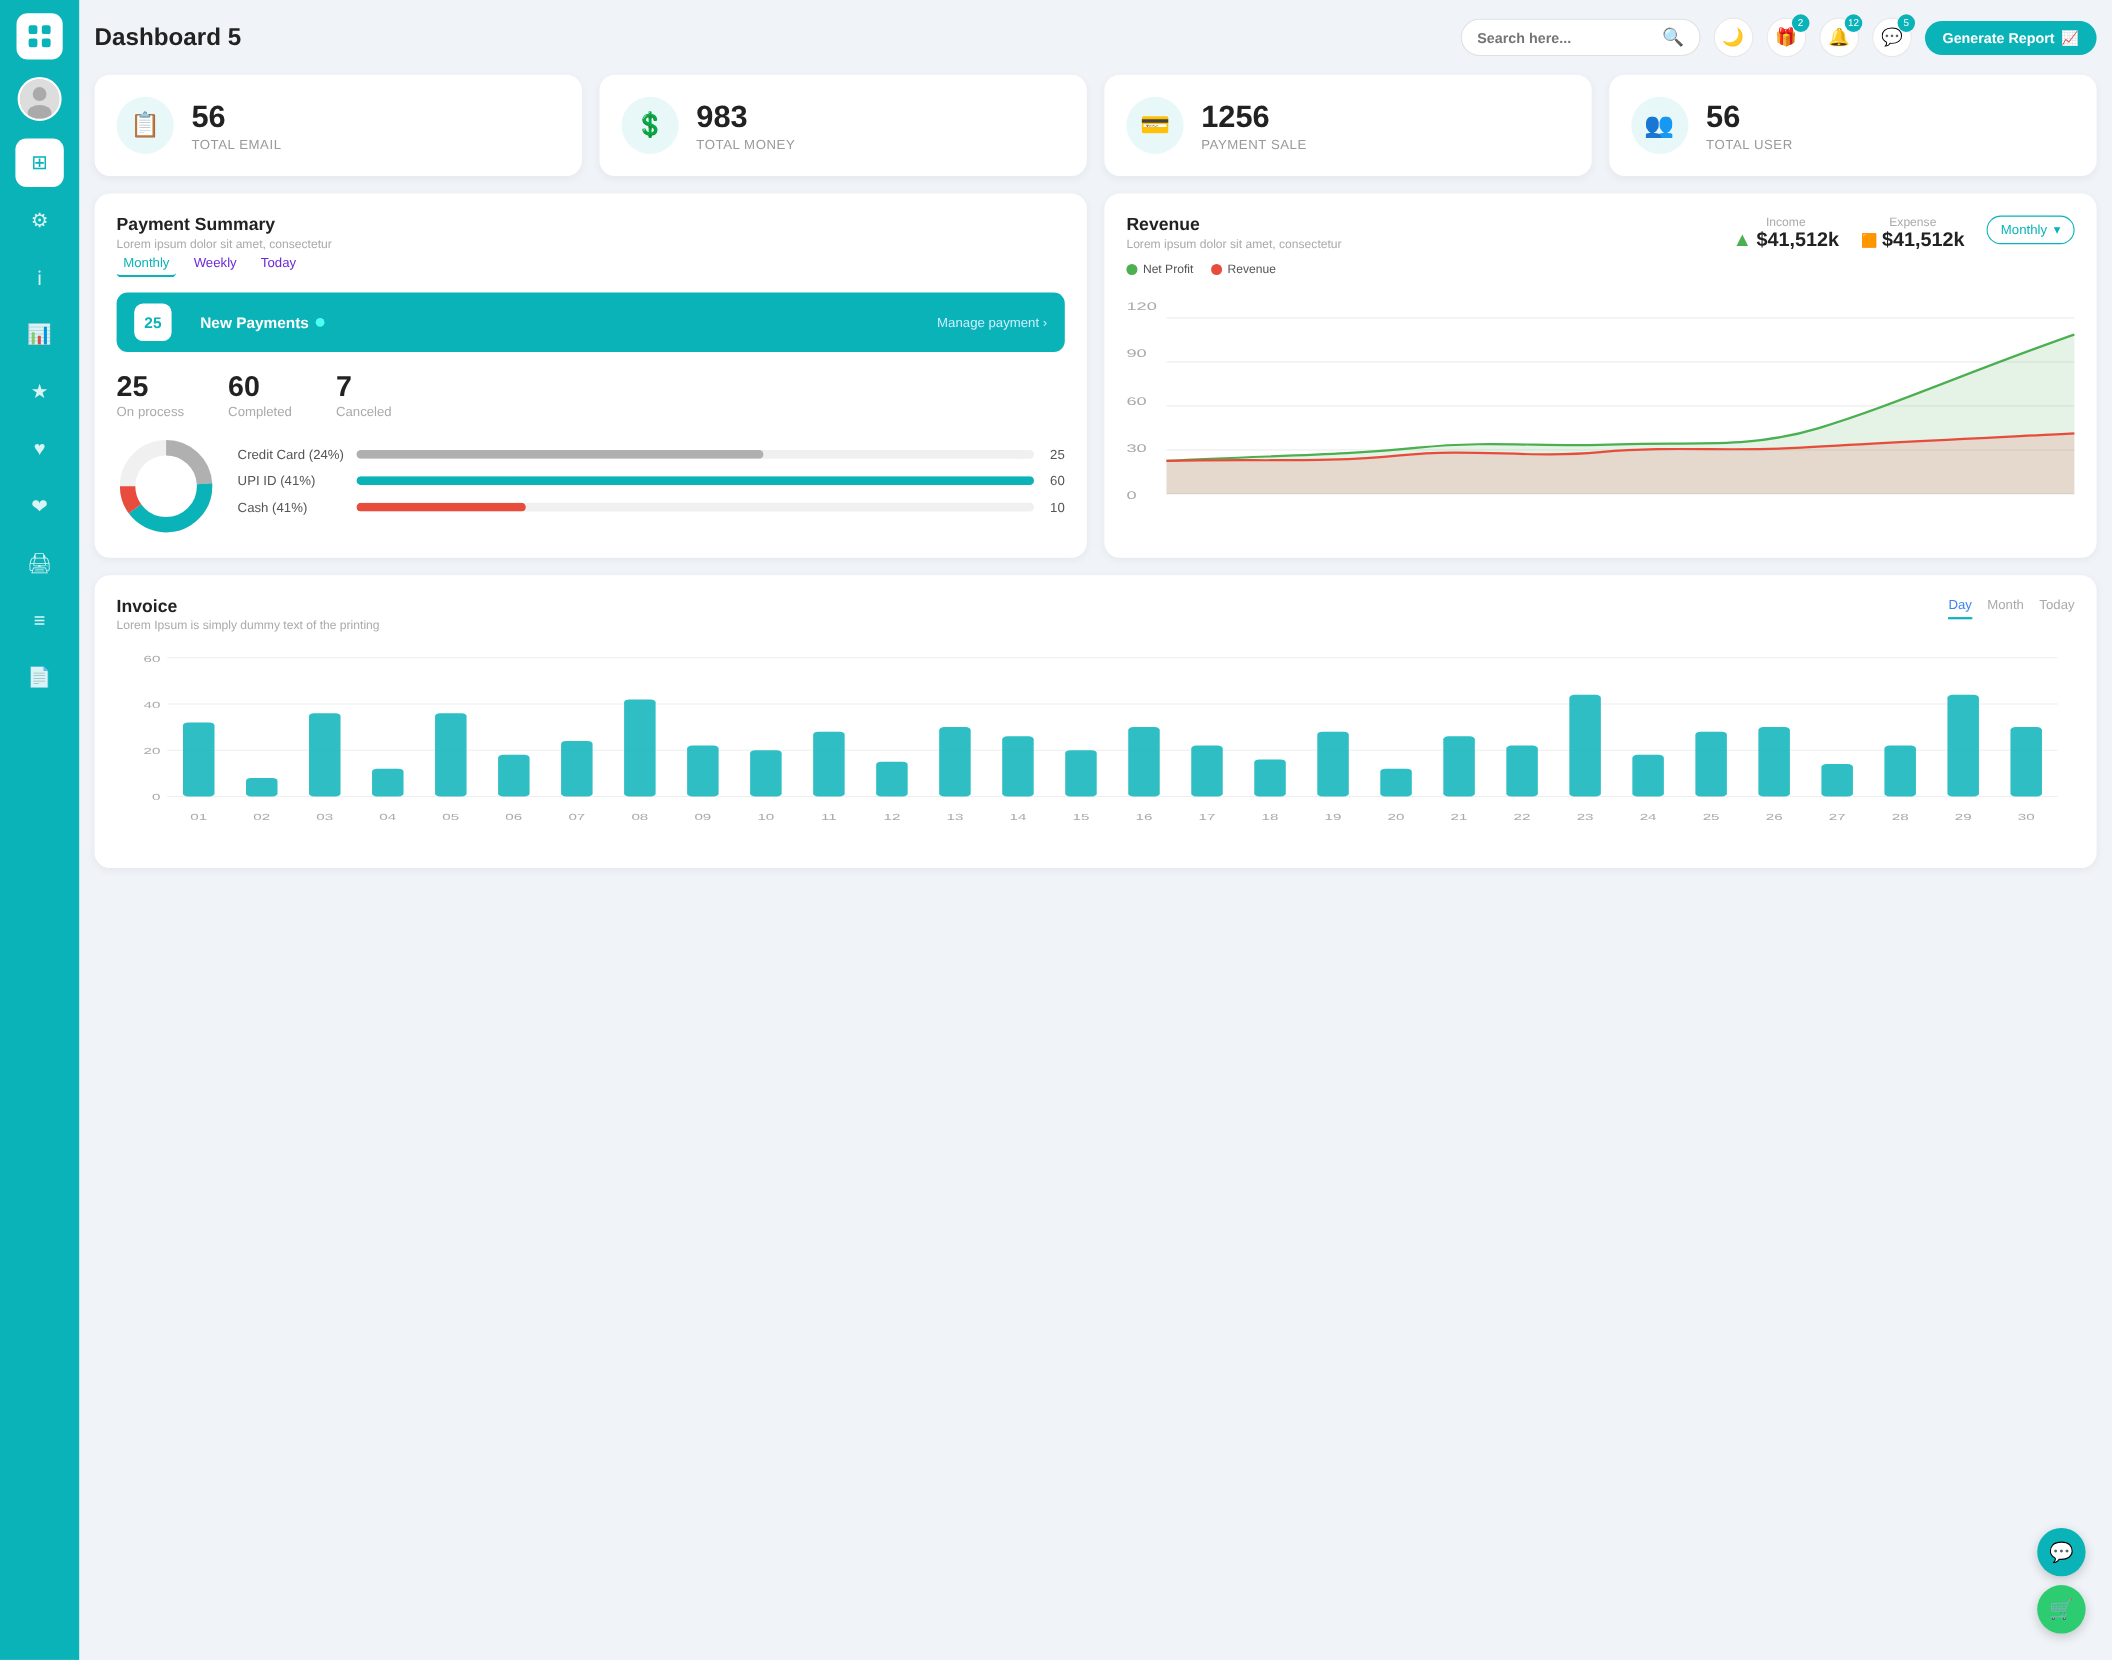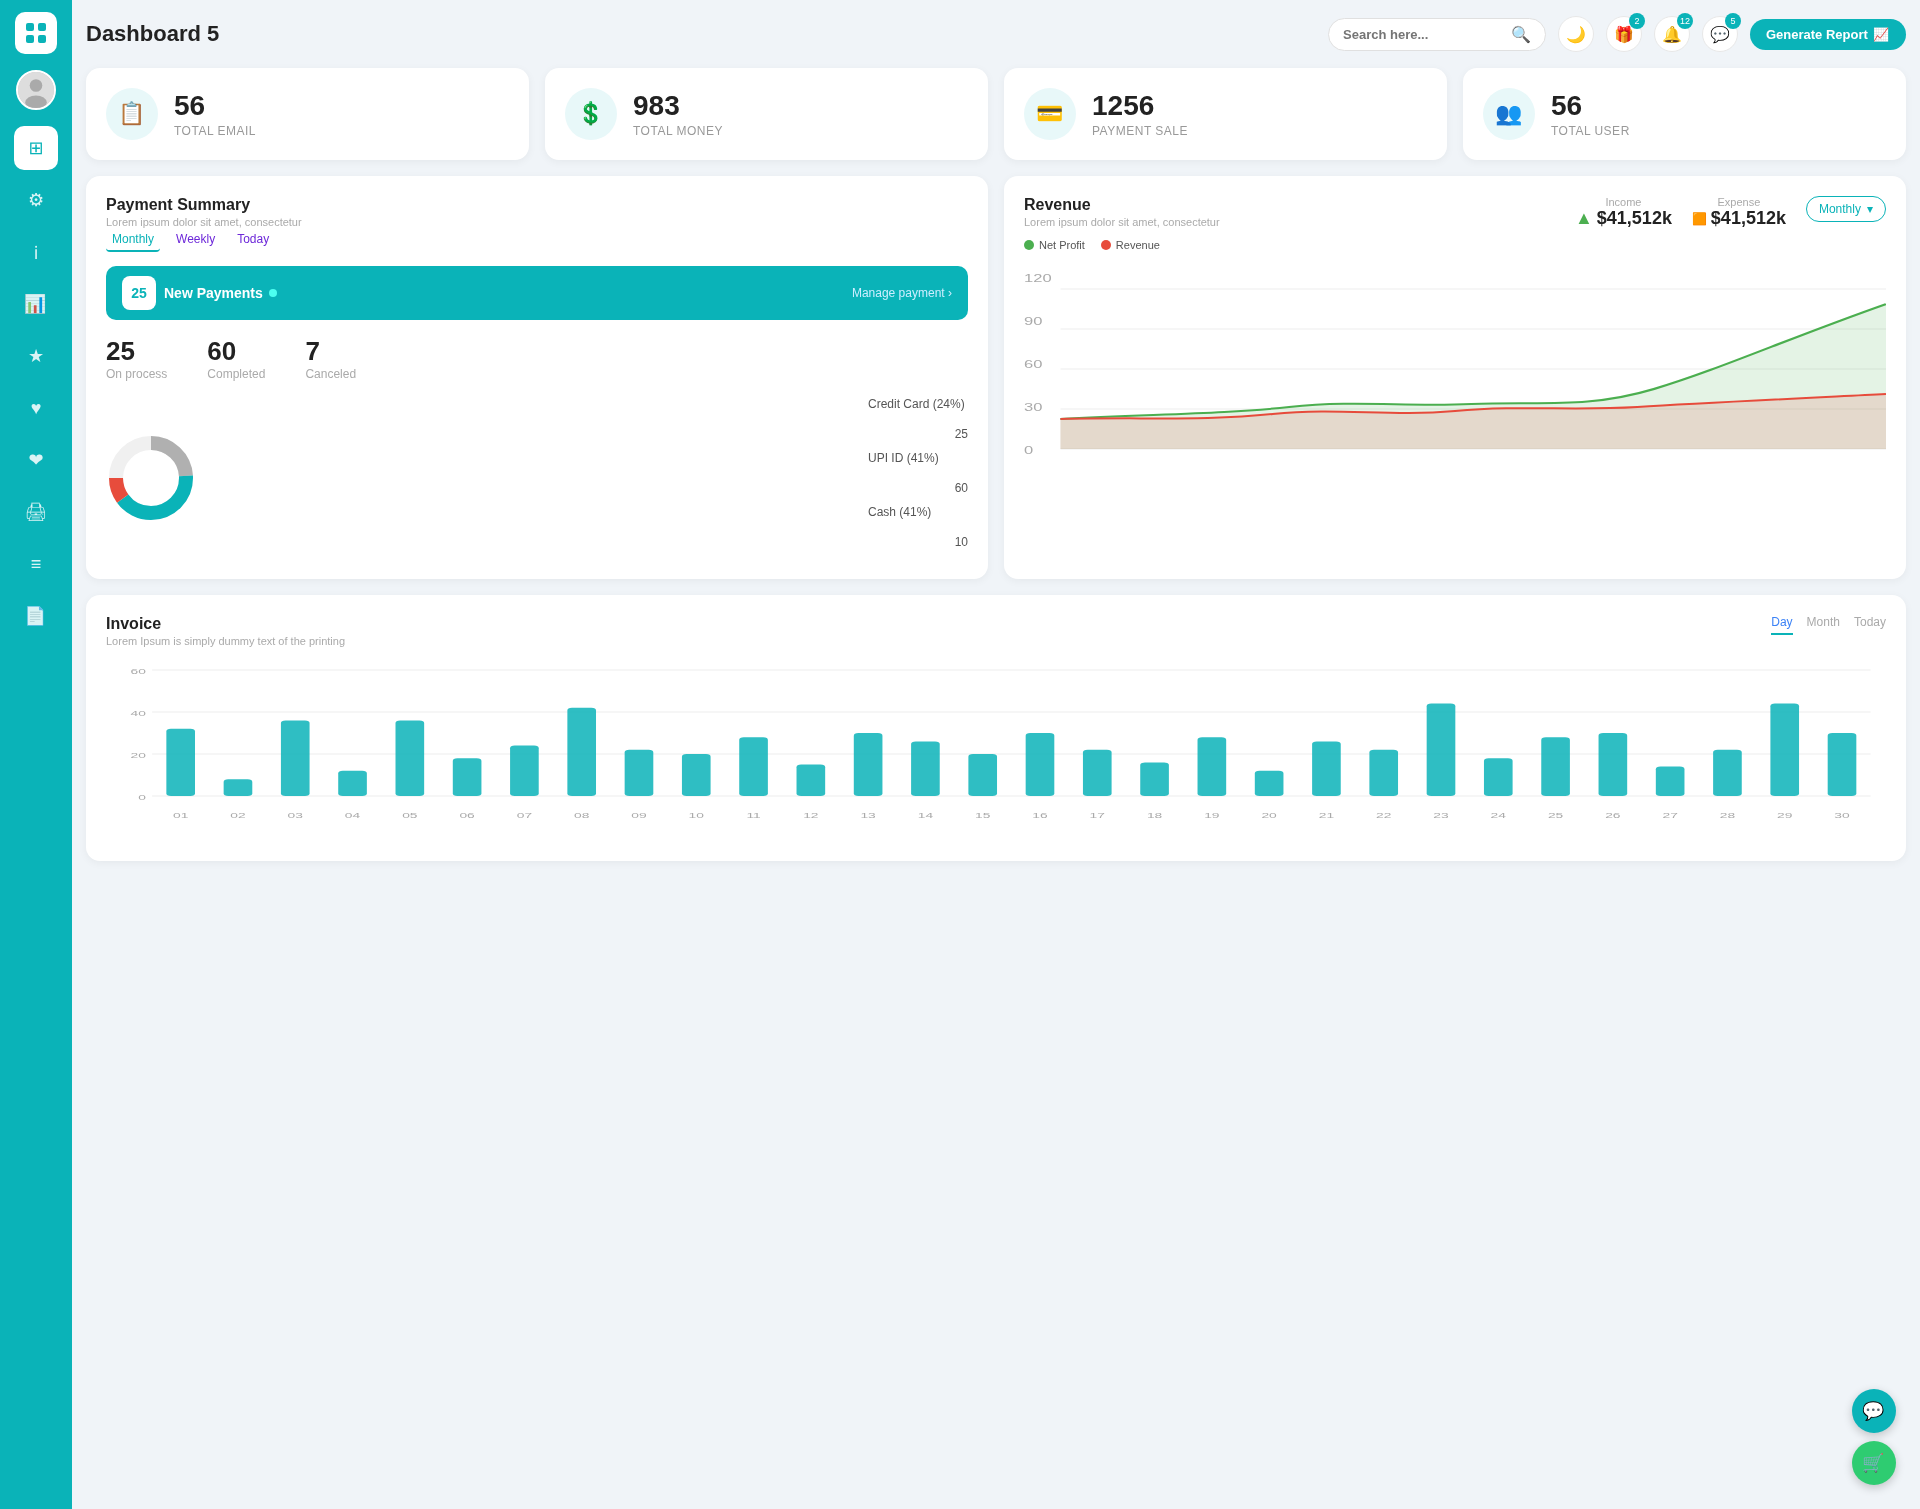--- a/index.html
+++ b/index.html
@@ -171,32 +171,32 @@
       color: white;
     }
     .np-badge {
       background: white;
       color: #0ab3b8;
       border-radius: 8px;
       width: 34px; height: 34px;
       display: flex; align-items: center; justify-content: center;
       font-weight: 700; font-size: 14px;
     }
-    .np-label { color: white; font-size: 14px; font-weight: 600; margin-left: 8px; }
+    .np-label { color: white; font-size: 14px; font-weight: 600; margin-left: 26px; }
     .np-dot { width: 8px; height: 8px; background: #4dfff0; border-radius: 50%; margin-left: 6px; }
     .manage-link { font-size: 12px; color: #cef; cursor: pointer; }
 
     .stats-row { display: flex; gap: 40px; margin-bottom: 16px; }
     .stat-item .num { font-size: 26px; font-weight: 700; color: #222; }
     .stat-item .lbl { font-size: 12px; color: #aaa; }
 
     .payment-methods { display: flex; gap: 20px; align-items: center; }
     .donut-wrapper { width: 90px; height: 90px; flex-shrink: 0; }
     .pm-list { flex: 1; }
-    .pm-row { display: flex; align-items: flex-end; gap: 8px; margin-bottom: 10px; flex-direction: column; }
+    .pm-row { display: flex; align-items: center; gap: 8px; margin-bottom: 10px; }
     .pm-label { font-size: 12px; color: #555; width: 100px; flex-shrink: 0; }
     .pm-bar-bg { flex: 1; height: 8px; background: #f0f0f0; border-radius: 4px; overflow: hidden; }
     .pm-bar { height: 100%; border-radius: 4px; }
     .pm-count { font-size: 12px; color: #555; width: 20px; text-align: right; }
 
     
     .revenue-header { display: flex; justify-content: space-between; align-items: flex-start; margin-bottom: 10px; }
     .income-expense { display: flex; gap: 20px; }
     .ie-item { text-align: center; }
     .ie-label { font-size: 11px; color: #aaa; }

